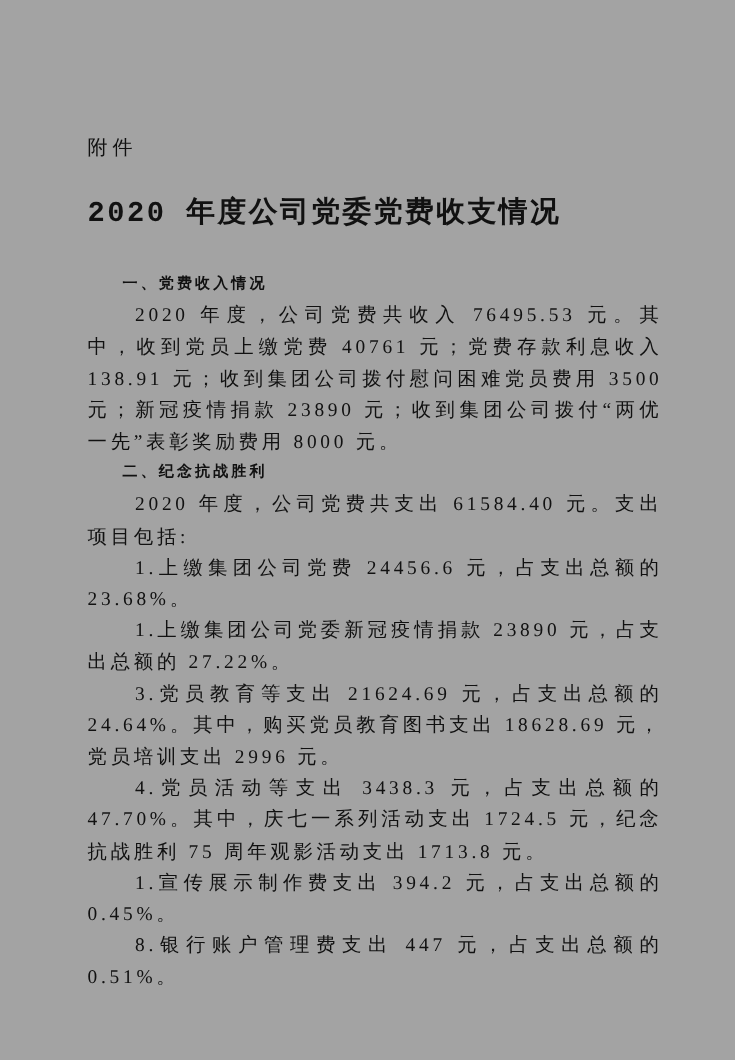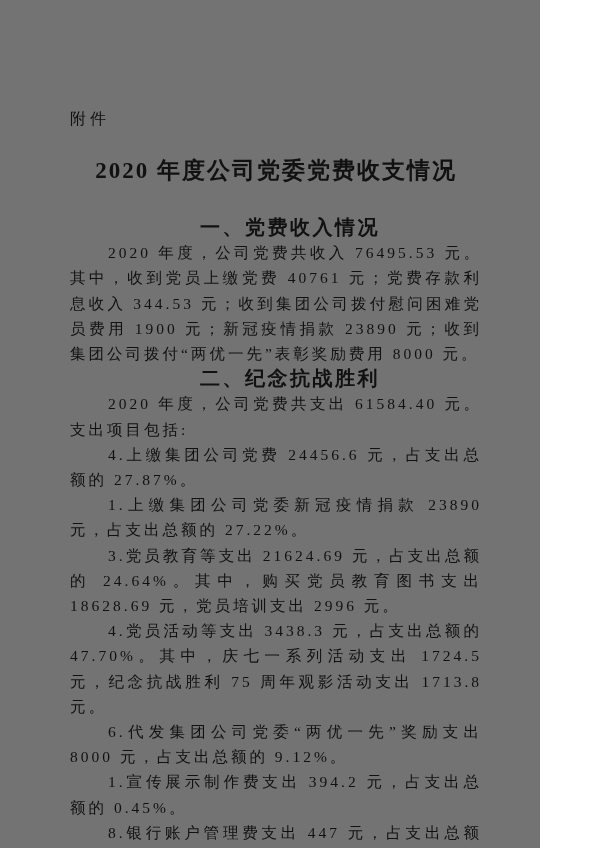--- a/index.html
+++ b/index.html
@@ -2,55 +2,53 @@
 <html><head>
 <meta charset="utf-8">
 <style>
   html, body {
     margin: 0;
     padding: 0;
     background: #ffffff;
   }
   .page {
     position: relative;
-    width: 540px;
+    width: 588px;
     height: 848px;
-    background: #737373;
+    background: #a3a3a3;
     color: #111111;
     overflow: hidden;
     font-family: "Liberation Serif", "DejaVu Serif", serif;
   }
   .content {
     padding: 108px 58px 0 70px;
   }
   .attachment {
     font-family: "Liberation Sans", "DejaVu Sans", sans-serif;
     font-size: 16px;
     line-height: 22px;
     letter-spacing: 4px;
     font-weight: 500;
   }
   .doc-title {
     margin: 24px 0 0 0;
-    text-align: center;
     font-size: 23px;
     font-weight: bold;
     line-height: 34px;
     letter-spacing: 2px;
-    font-family: Liberation Serif, serif;
+    font-family: Liberation Mono, monospace;
   }
   .section-heading {
     margin: 0;
-    font-family: Liberation Sans, sans-serif;
-    font-size: 20px;
+    font-family: Liberation Mono, monospace;
+    font-size: 12px;
     font-weight: bold;
     line-height: 25.2px;
     letter-spacing: 2.5px;
     text-indent: 28px;
-    text-align: center;
   }
   .section-heading.first {
     margin-top: 27px;
   }
   .body-para {
     margin: 0;
     font-size: 15.5px;
     line-height: 25.2px;
     letter-spacing: 3px;
     text-indent: 38px;
@@ -62,29 +60,28 @@
 
 <div class="page">
   <div class="content">
 
     <div class="attachment">附件</div>
 
     <h1 class="doc-title">2020 年度公司党委党费收支情况</h1>
 
     <div class="section">
       <h2 class="section-heading first">一、党费收入情况</h2>
-      <p class="body-para">2020 年度，公司党费共收入 76495.53 元。其中，收到党员上缴党费 40761 元；党费存款利息收入 344.53 元；收到集团公司拨付慰问困难党员费用 1900 元；新冠疫情捐款 23890 元；收到集团公司拨付“两优一先”表彰奖励费用 8000 元。</p>
+      <p class="body-para">2020 年度，公司党费共收入 76495.53 元。其中，收到党员上缴党费 40761 元；党费存款利息收入 138.91 元；收到集团公司拨付慰问困难党员费用 3500 元；新冠疫情捐款 23890 元；收到集团公司拨付“两优一先”表彰奖励费用 8000 元。</p>
     </div>
 
     <div class="section">
       <h2 class="section-heading">二、纪念抗战胜利</h2>
       <p class="body-para">2020 年度，公司党费共支出 61584.40 元。支出项目包括:</p>
-      <p class="body-para">4.上缴集团公司党费 24456.6 元，占支出总额的 27.87%。</p>
+      <p class="body-para">1.上缴集团公司党费 24456.6 元，占支出总额的 23.68%。</p>
       <p class="body-para">1.上缴集团公司党委新冠疫情捐款 23890 元，占支出总额的 27.22%。</p>
       <p class="body-para">3.党员教育等支出 21624.69 元，占支出总额的 24.64%。其中，购买党员教育图书支出 18628.69 元，党员培训支出 2996 元。</p>
       <p class="body-para">4.党员活动等支出 3438.3 元，占支出总额的 47.70%。其中，庆七一系列活动支出 1724.5 元，纪念抗战胜利 75 周年观影活动支出 1713.8 元。</p>
-      <p class="body-para">6.代发集团公司党委“两优一先”奖励支出 8000 元，占支出总额的 9.12%。</p>
       <p class="body-para">1.宣传展示制作费支出 394.2 元，占支出总额的 0.45%。</p>
       <p class="body-para">8.银行账户管理费支出 447 元，占支出总额的 0.51%。</p>
     </div>
 
   </div>
 </div>
 
 </body></html>

